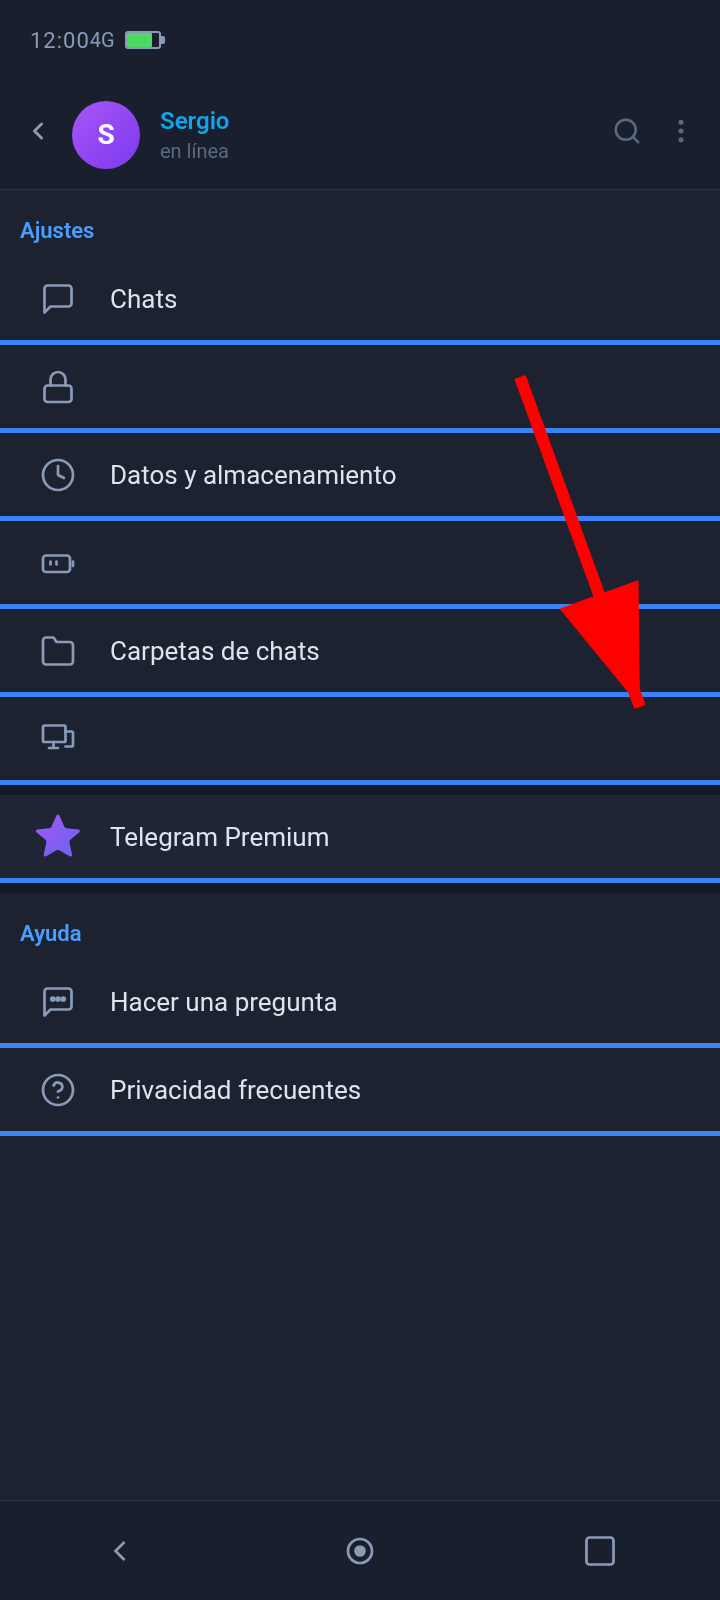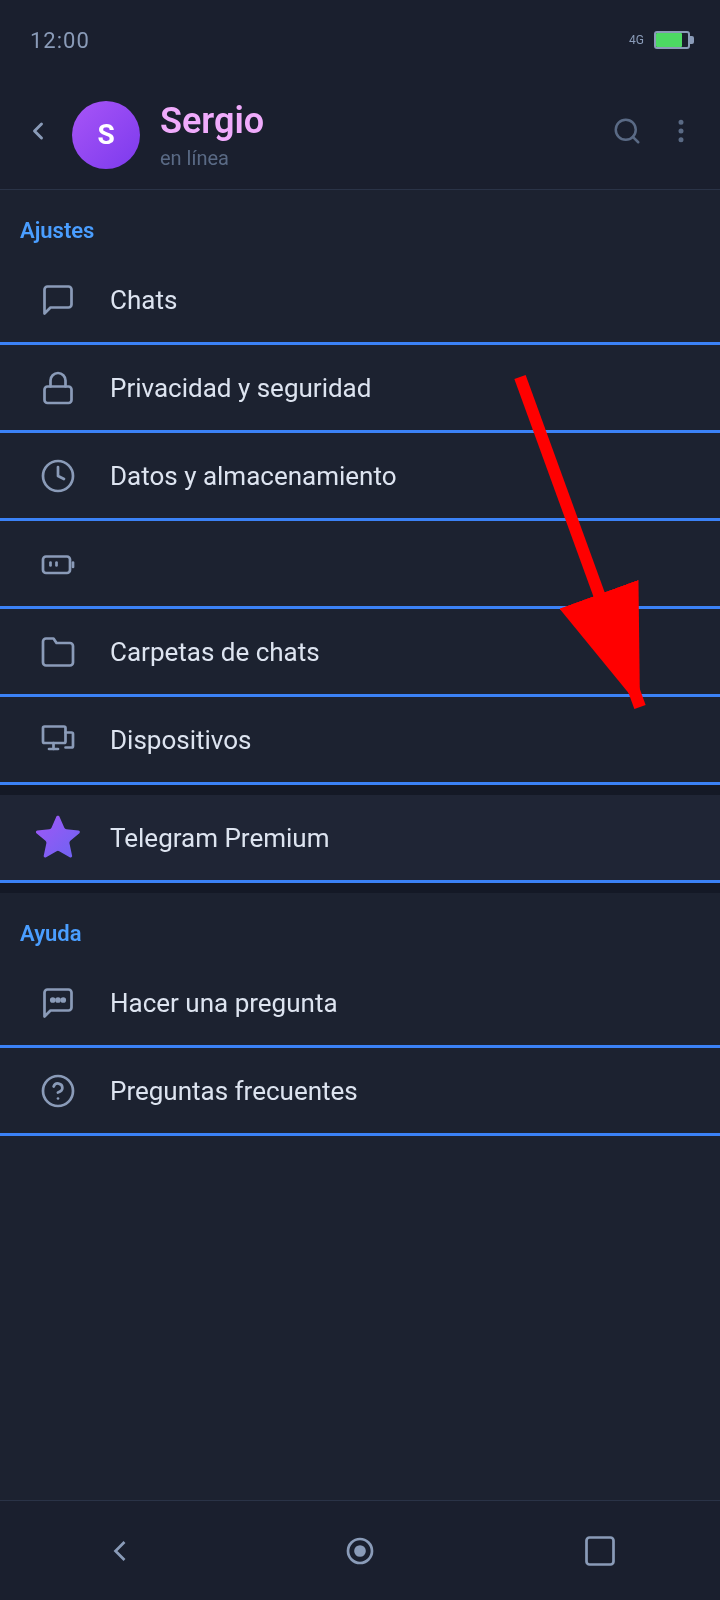--- a/index.html
+++ b/index.html
@@ -12,33 +12,33 @@
       color: #ffffff;
       overflow-x: hidden;
     }
 
     
     .status-bar {
       height: 80px;
       background-color: #1a1f2e;
       display: flex;
       align-items: center;
-      justify-content: space-between;
+      justify-content: flex-start;
       padding: 0 30px;
     }
     .status-bar-left {
       font-size: 22px;
       color: #8a9bb8;
       letter-spacing: 1px;
     }
     .status-bar-right {
       display: flex;
       align-items: center;
       gap: 10px;
-      font-size: 12px;
+      font-size: 20px;
       color: #8a9bb8;
     }
     .battery-icon {
       display: inline-flex;
       align-items: center;
       gap: 3px;
     }
     .battery-body {
       width: 36px;
       height: 18px;
@@ -90,23 +90,23 @@
       justify-content: center;
       font-size: 28px;
       color: white;
       font-weight: bold;
       flex-shrink: 0;
     }
     .header-info {
       flex: 1;
     }
     .header-name {
-      font-size: 36px;
+      font-size: 24px;
       font-weight: 600;
-      color: #f0abfc;
+      color: #0ea5e9;
     }
     .header-sub {
       font-size: 20px;
       color: #5a6a85;
       margin-top: 4px;
     }
     .header-actions {
       display: flex;
       gap: 24px;
       color: #5a6a85;
@@ -131,21 +131,21 @@
       font-weight: 600;
       color: #4a9eff;
     }
 
     
     .menu-item {
       display: flex;
       align-items: center;
       padding: 0 30px;
       height: 88px;
-      border-bottom: 3px solid #3b82f6;
+      border-bottom: 5px solid #3b82f6;
       cursor: pointer;
       position: relative;
     }
     .menu-icon {
       width: 56px;
       height: 56px;
       display: flex;
       align-items: center;
       justify-content: center;
       margin-right: 24px;
@@ -275,21 +275,20 @@
     <span class="menu-label">Chats</span>
   </div>
 
   <div class="menu-item">
     <div class="menu-icon">
       <svg viewBox="0 0 24 24">
           <rect x="3" y="11" width="18" height="11" rx="2" ry="2"></rect>
           <path d="M7 11V7a5 5 0 0 1 10 0v4"></path>
         </svg>
     </div>
-    <span class="menu-label">Privacidad y seguridad</span>
   </div>
 
 
   <div class="menu-item">
     <div class="menu-icon">
       <svg viewBox="0 0 24 24">
           <circle cx="12" cy="12" r="10"></circle>
           <polyline points="12 6 12 12 16 14"></polyline>
         </svg>
     </div>
@@ -318,21 +317,20 @@
 
   <div class="menu-item devices-row" style="position:relative;">
     <div class="menu-icon">
       <svg viewBox="0 0 24 24">
           <rect x="2" y="3" width="15" height="11" rx="1"></rect>
           <path d="M17 7h4a1 1 0 0 1 1 1v8a1 1 0 0 1-1 1h-4"></path>
           <path d="M6 18h6"></path>
           <path d="M9 14v4"></path>
         </svg>
     </div>
-    <span class="menu-label">Dispositivos</span>
 
     <div style="position:absolute; right:0; top:-350px; pointer-events:none; z-index:20;">
       <svg width="300" height="400" viewBox="0 0 300 400">
         <defs>
           <marker id="arrowhead" markerWidth="10" markerHeight="7" refX="10" refY="3.5" orient="auto">
             <polygon points="0 0, 10 3.5, 0 7" fill="red"></polygon>
           </marker>
         </defs>
         <line x1="100" y1="30" x2="220" y2="360" stroke="red" stroke-width="12" marker-end="url(#arrowhead)"></line>
       </svg>
@@ -364,21 +362,21 @@
   </div>
 
   <div class="menu-item">
     <div class="menu-icon">
       <svg viewBox="0 0 24 24">
           <circle cx="12" cy="12" r="10"></circle>
           <path d="M9.09 9a3 3 0 0 1 5.83 1c0 2-3 3-3 3"></path>
           <line x1="12" y1="17" x2="12.01" y2="17"></line>
         </svg>
     </div>
-    <span class="menu-label">Preguntas frecuentes</span>
+    <span class="menu-label">Privacidad frecuentes</span>
   </div>
 
 
 </div>
 
 <div class="nav-bar">
   <div class="nav-btn">
     <svg viewBox="0 0 24 24" fill="none" stroke="#8a9bb8" stroke-width="2">
       <polyline points="15 18 9 12 15 6"></polyline>
     </svg>

